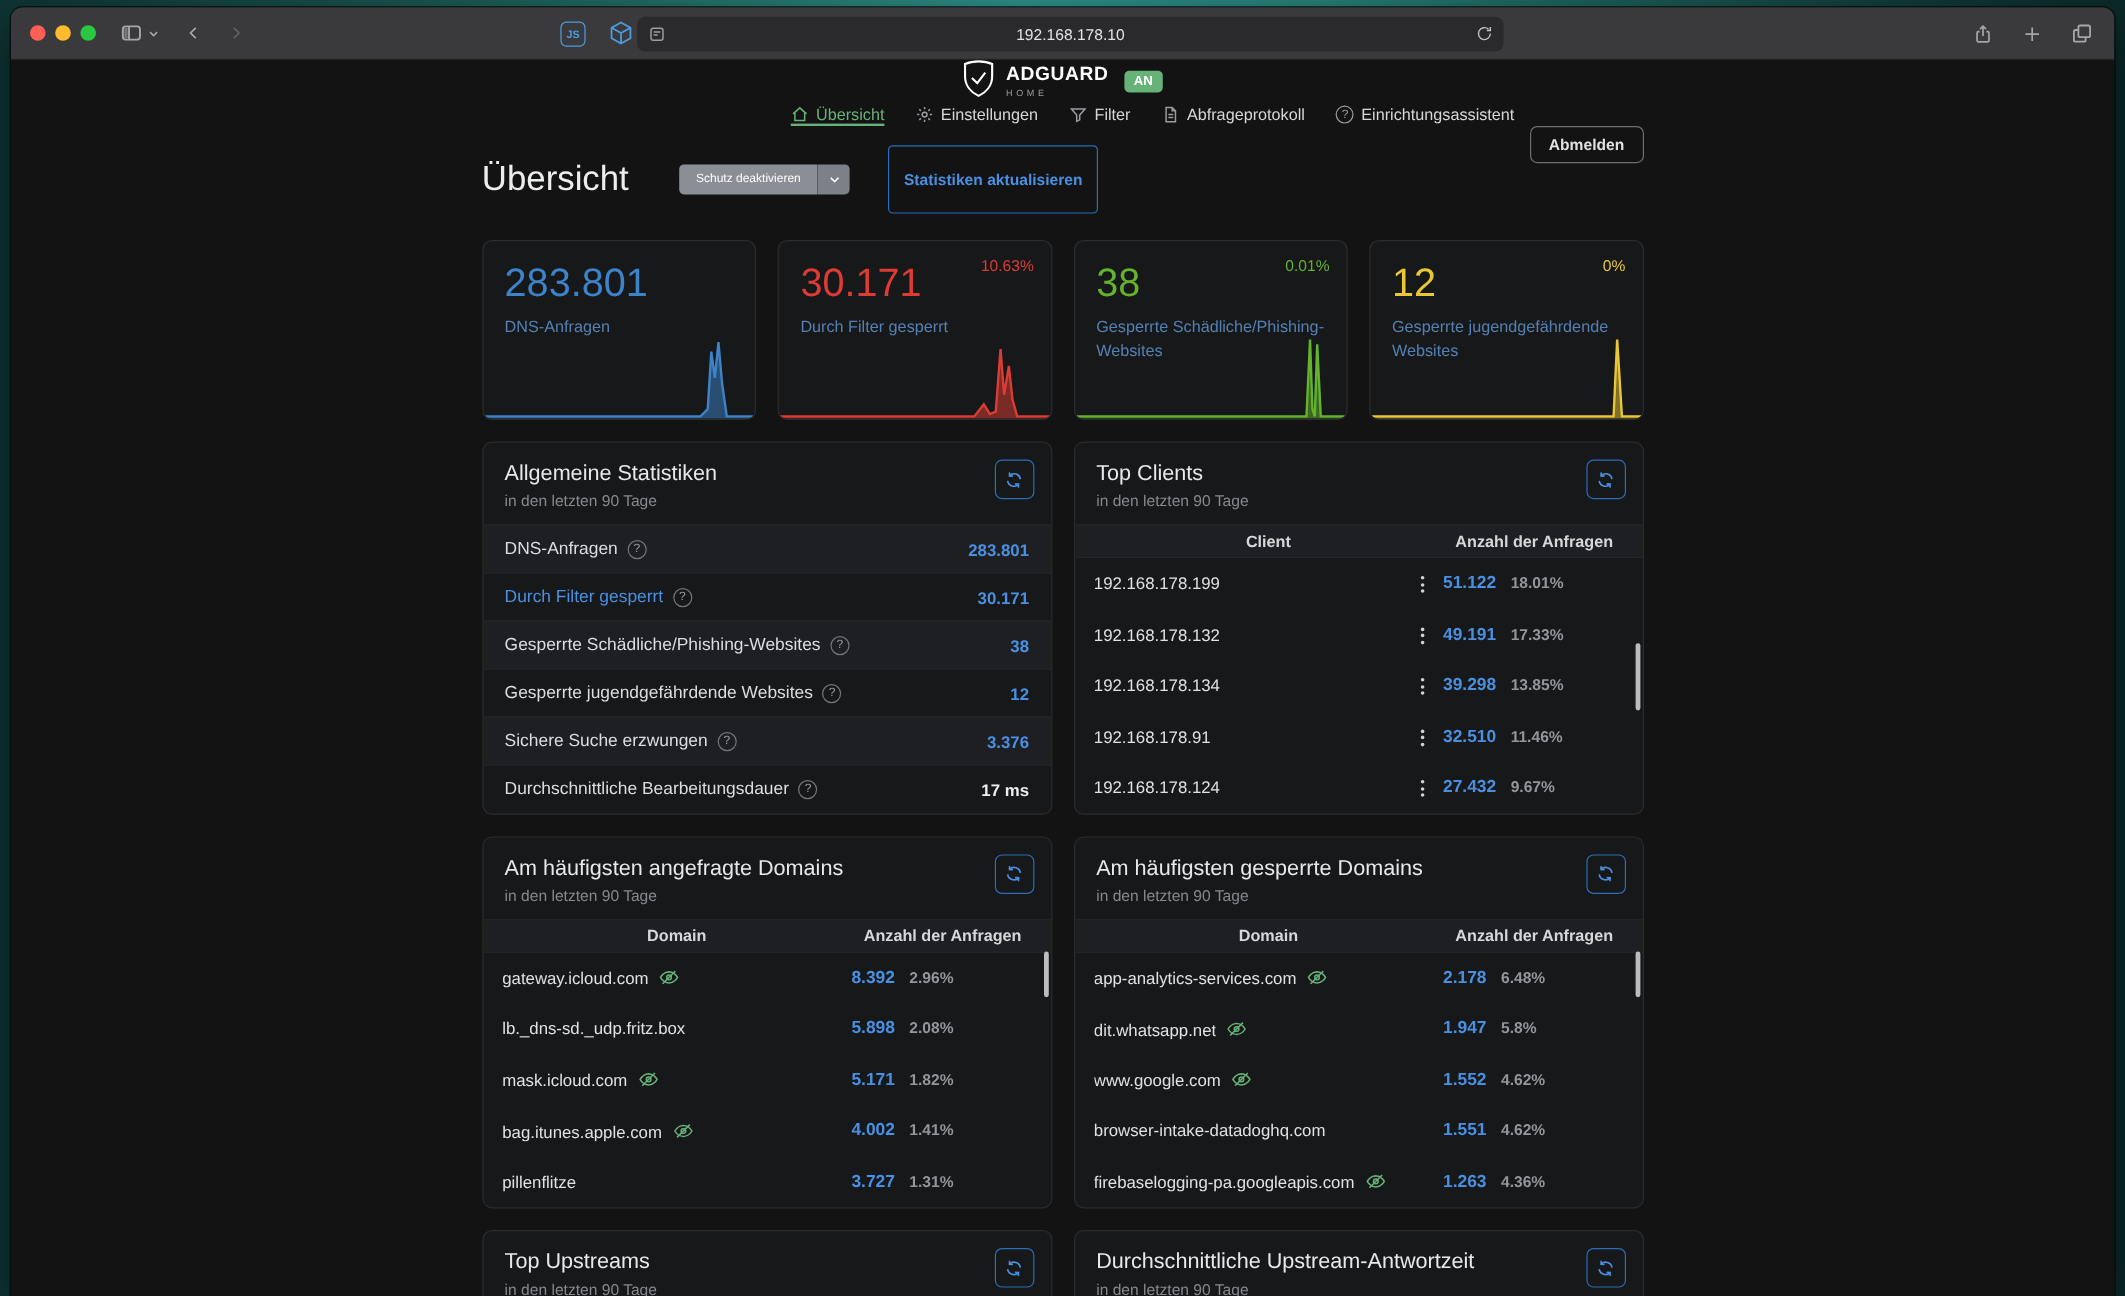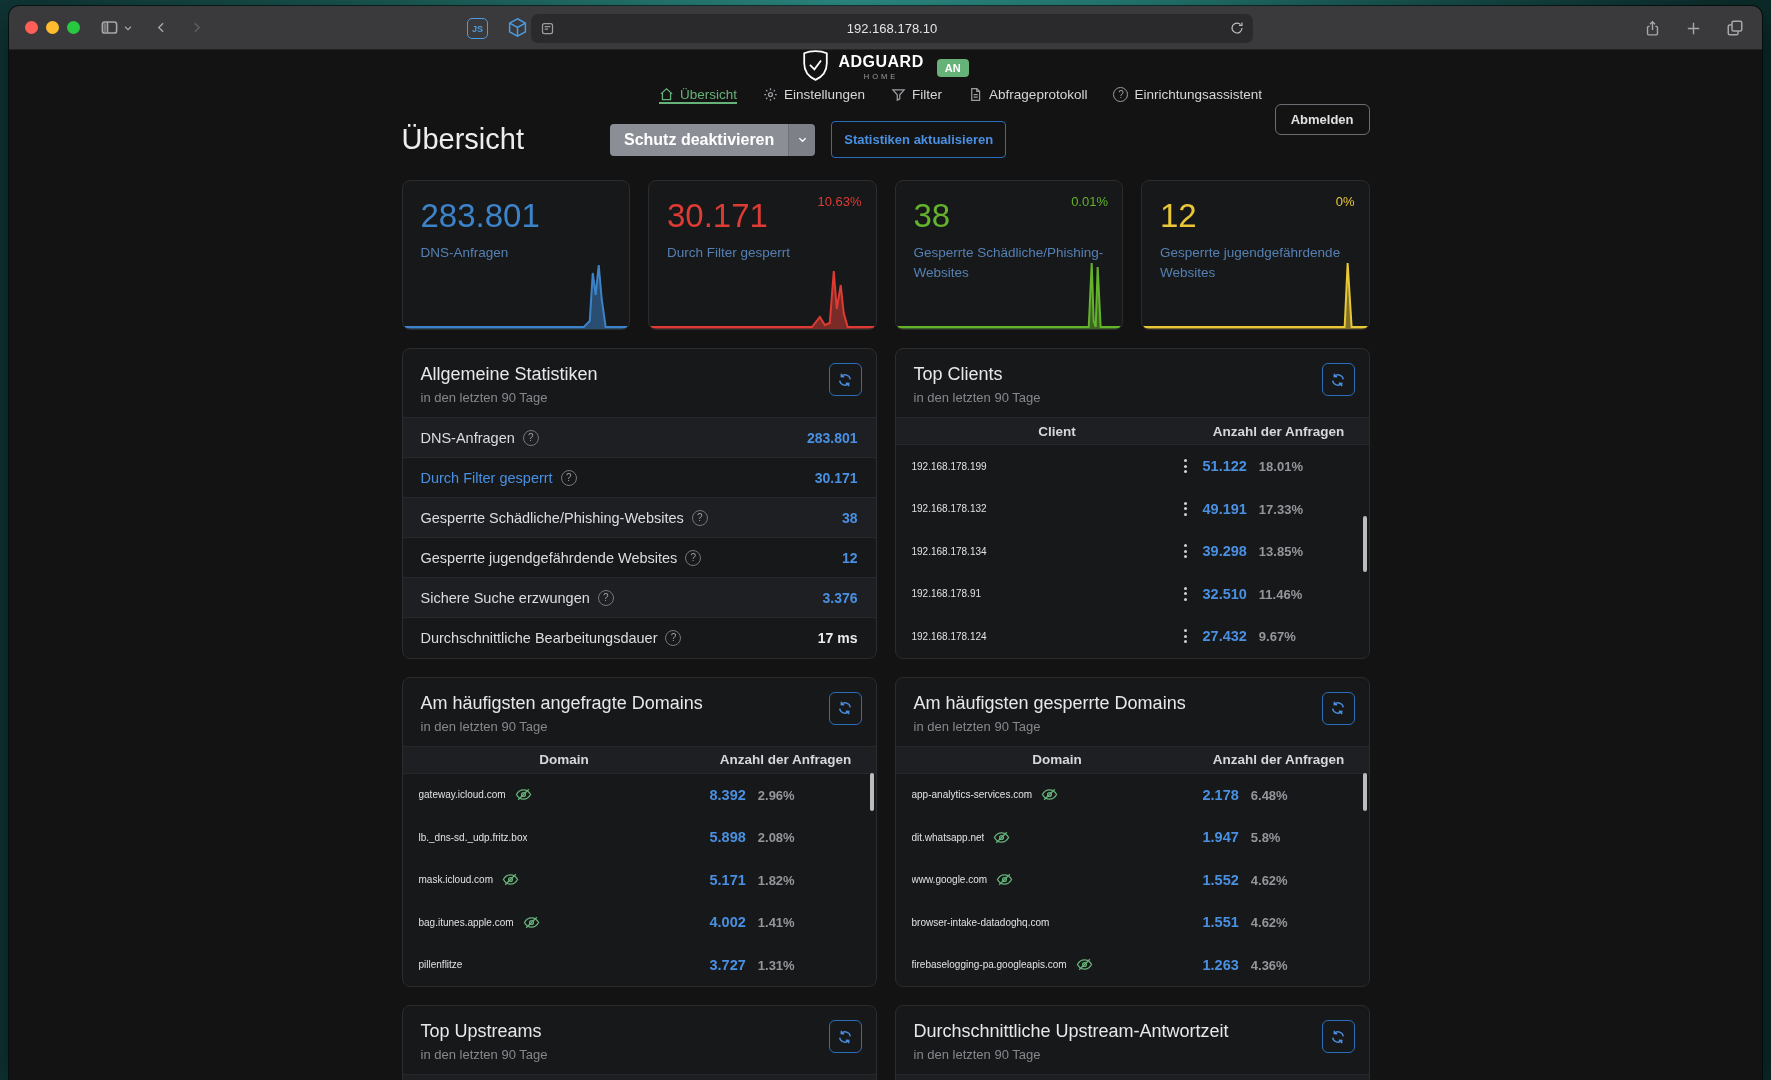--- a/index.html
+++ b/index.html
@@ -35,38 +35,38 @@
   .urlbar .reader { position:absolute; left:9px; top:7px; color:#9a9da1; }
   .urlbar .reload { position:absolute; right:9px; top:7px; color:#c0c1c4; }
   .tb-right { position:absolute; right:18px; top:0; height:44px; display:flex; align-items:center; gap:24px; color:#b6b8bb; }
   
   .agh-header { height:53px; }
   .agh-header-in { width:968px; margin:0 auto; height:100%; display:flex; align-items:center;flex-direction:column; }
   .brand { display:flex; align-items:center; gap:9px; }
   .brand-shield { color:#fff; }
   .brand-text { line-height:1; }
   .brand-name { color:#fff; font-size:16px; font-weight:bold; letter-spacing:.5px; }
-  .brand-sub { color:#9a9da1; font-size:7.5px; letter-spacing:3px; margin-top:3px;text-align:center; }
+  .brand-sub { color:#9a9da1; font-size:7.5px; letter-spacing:3px; margin-top:3px; }
   .brand-badge { background:#67b279; color:#fff; font-size:11px; font-weight:bold; padding:3px 8px; border-radius:4px; margin-left:4px; }
   .nav { display:flex; align-items:center; height:100%; margin-left:150px; gap:26px; }
   .nav-item { display:flex; align-items:center; gap:6px; height:100%; color:#d6d7d9; font-size:13.5px; cursor:pointer; border-bottom:2px solid transparent; padding-top:2px; }
   .nav-item .nicon { color:#9a9da1; display:flex; }
   .nav-item.active { color:#67b279; border-bottom-color:#67b279; }
   .nav-item.active .nicon { color:#67b279; }
   .icon-circle { width:15px; height:15px; border:1.5px solid currentColor; border-radius:50%; font-size:10px; display:flex; align-items:center; justify-content:center; }
   .logout-btn { margin-left:auto; background:transparent; border:1px solid #6a6d72; color:#e0e1e3; font-size:13px; font-weight:bold; padding:7px 15px; border-radius:6px; cursor:pointer; font-family:inherit; }
   
   .content { width:968px; margin:0 auto; }
   .title-row { display:flex; align-items:center; margin-top:18px; }
   .page-title { color:#eceded; font-size:29px; font-weight:500; }
   .title-actions { display:flex; align-items:center; margin-left:42px; gap:16px; }
   .split-btn { display:flex; cursor:pointer; }
-  .split-main { background:#8b8f95; color:#fff; font-size:16px; font-weight:bold; padding:7px 14px; border-radius:4px 0 0 4px;margin-left:44px; }
+  .split-main { background:#8b8f95; color:#fff; font-size:10px; font-weight:normal; padding:7px 14px; border-radius:4px 0 0 4px; }
   .split-caret { background:#7d8187; width:27px; border-radius:0 4px 4px 0; display:flex; align-items:center; justify-content:center; color:#fff; border-left:1px solid #6f7378; }
-  .btn-outline-blue { background:transparent; border:1px solid #2a6db8; color:#4a90e2; font-size:13px; font-weight:bold; padding:10px 12px; border-radius:4px; cursor:pointer; font-family:inherit; }
+  .btn-outline-blue { background:transparent; border:1px solid #2a6db8; color:#4a90e2; font-size:13px; font-weight:bold; padding:20px 12px; border-radius:4px; cursor:pointer; font-family:inherit;margin-left:16px; }
   
   .cards { display:grid; grid-template-columns:repeat(4,1fr); gap:18px; margin-top:22px; }
   .card { position:relative; height:150px; background:#17181a; border:1px solid #2b2c2e; border-radius:8px; padding:16px 18px; overflow:hidden; }
   .card-value { font-size:33px; font-weight:500; }
   .card-label { color:#5580b3; font-size:13.5px; line-height:1.5; margin-top:8px; max-width:195px; }
   .card-pct { position:absolute; top:13px; right:14px; font-size:13px; }
   .spark { position:absolute; left:0; right:0; bottom:0; width:100%; height:78px; }
   
   .panels { display:grid; grid-template-columns:1fr 1fr; gap:18px; margin-top:18px; }
   .panel { position:relative; background:#17181a; border:1px solid #2b2c2e; border-radius:8px; overflow:hidden; }
@@ -82,21 +82,21 @@
   .help { width:16px; height:16px; border:1px solid #72767c; border-radius:50%; color:#9a9ea3; font-size:10px; display:flex; align-items:center; justify-content:center; cursor:pointer; }
   .gs-value { margin-left:auto; font-weight:bold; color:#4a90e2; font-size:14px; }
   .gs-value.white { color:#eceded; }
   
   .thead { display:flex; align-items:center; height:28px; background:#1d1f23; border-top:1px solid #26282c; border-bottom:1px solid #26282c; font-size:13.5px; font-weight:bold; color:#d6d7d9; padding:0 14px 0 16px; }
   .thead .c1 { flex:1; text-align:center; }
   .thead .c2 { width:152px; text-align:center; white-space:nowrap; }
   .trow { display:flex; align-items:center; padding:0 14px 0 16px; }
   .trow-client { height:42.5px; }
   .trow-domain { height:42.5px; }
-  .trow .left { flex:1; display:flex; align-items:center; gap:9px; color:#e0e1e3; font-size:10px; min-width:0; }
+  .trow .left { flex:1; display:flex; align-items:flex-end; gap:9px; color:#e0e1e3; font-size:14px; min-width:0; }
   .left .txt { white-space:nowrap; overflow:hidden; }
   .kebab { margin-left:auto; margin-right:16px; display:flex; flex-direction:column; gap:2.5px; cursor:pointer; }
   .kebab i { width:3px; height:3px; border-radius:50%; background:#cfd1d4; }
   .valcell { width:152px; }
   .valline { display:flex; align-items:baseline; gap:12px; }
   .valline .count { color:#4a90e2; font-weight:bold; font-size:14.5px; }
   .valline .pct { color:#93969b; font-size:13px;font-weight:bold; }
   .bar { margin-top:5px; height:3px; background:#e9eaeb; border-radius:2px; overflow:hidden; }
   .bar-fill { display:block; height:100%; border-radius:2px; }
   .eye-icon { display:flex; color:#67b279; flex:none; }

